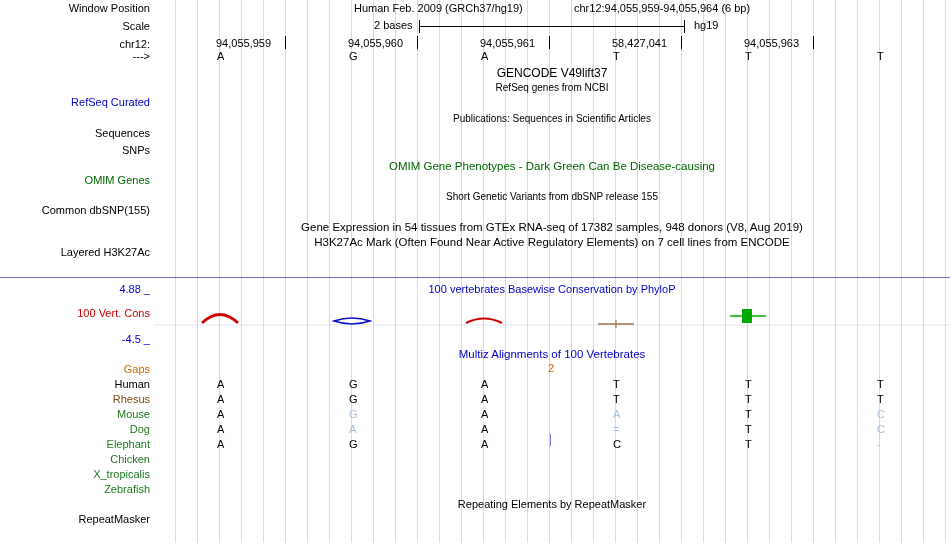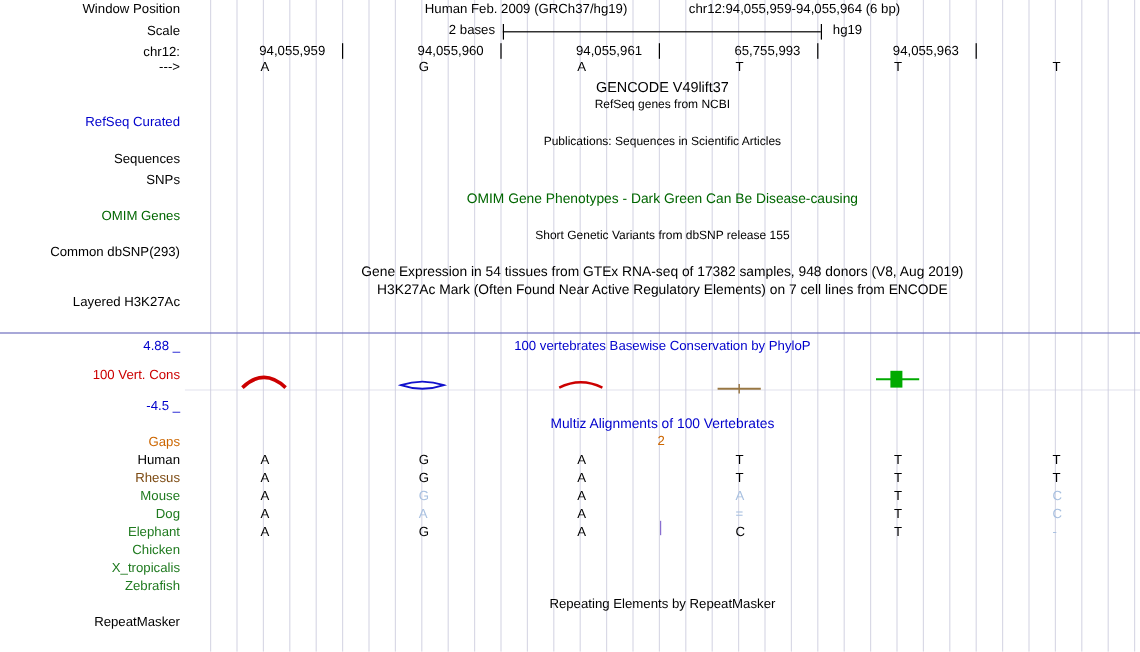--- a/index.html
+++ b/index.html
@@ -61,21 +61,21 @@
 
   <div id="leftcol">
     <div class="label" style="top:2px;">Window Position</div>
     <div class="label" style="top:20px;">Scale</div>
     <div class="label" style="top:38px;">chr12:</div>
     <div class="label" style="top:50px;">---&gt;</div>
     <div class="label blue" style="top:96px;">RefSeq Curated</div>
     <div class="label" style="top:127px;">Sequences</div>
     <div class="label" style="top:144px;">SNPs</div>
     <div class="label green" style="top:174px;">OMIM Genes</div>
-    <div class="label" style="top:204px;">Common dbSNP(293)</div>
+    <div class="label" style="top:204px;">Common dbSNP(155)</div>
     <div class="label" style="top:246px;">Layered H3K27Ac</div>
     <div class="label blue" style="top:283px;">4.88 _</div>
     <div class="label red" style="top:307px;">100 Vert. Cons</div>
     <div class="label blue" style="top:333px;">-4.5 _</div>
     <div class="label orange" style="top:363px;">Gaps</div>
 
     <div class="label" style="top:378px;color:#000000;">Human</div>
     <div class="label" style="top:393px;color:#7c4a12;">Rhesus</div>
     <div class="label" style="top:408px;color:#1f7a1f;">Mouse</div>
     <div class="label" style="top:423px;color:#1f7a1f;">Dog</div>
@@ -134,21 +134,21 @@
     <div class="tick" style="left:265px;top:20px;height:13px;"></div>
     <div class="tick" style="left:530px;top:20px;height:13px;"></div>
     <div class="abs" style="left:540px;top:19px;">hg19</div>
 
     <div class="abs" style="left:62px;top:37px;">94,055,959</div>
     <div class="tick" style="left:131px;top:36px;height:13px;"></div>
     <div class="abs" style="left:194px;top:37px;">94,055,960</div>
     <div class="tick" style="left:263px;top:36px;height:13px;"></div>
     <div class="abs" style="left:326px;top:37px;">94,055,961</div>
     <div class="tick" style="left:395px;top:36px;height:13px;"></div>
-    <div class="abs" style="left:458px;top:37px;">65,755,993</div>
+    <div class="abs" style="left:458px;top:37px;">58,427,041</div>
     <div class="tick" style="left:527px;top:36px;height:13px;"></div>
     <div class="abs" style="left:590px;top:37px;">94,055,963</div>
     <div class="tick" style="left:659px;top:36px;height:13px;"></div>
 
     <div class="base" style="left:63px;top:50px;">A</div>
     <div class="base" style="left:195px;top:50px;">G</div>
     <div class="base" style="left:327px;top:50px;">A</div>
     <div class="base" style="left:459px;top:50px;">T</div>
     <div class="base" style="left:591px;top:50px;">T</div>
     <div class="base" style="left:723px;top:50px;">T</div>

